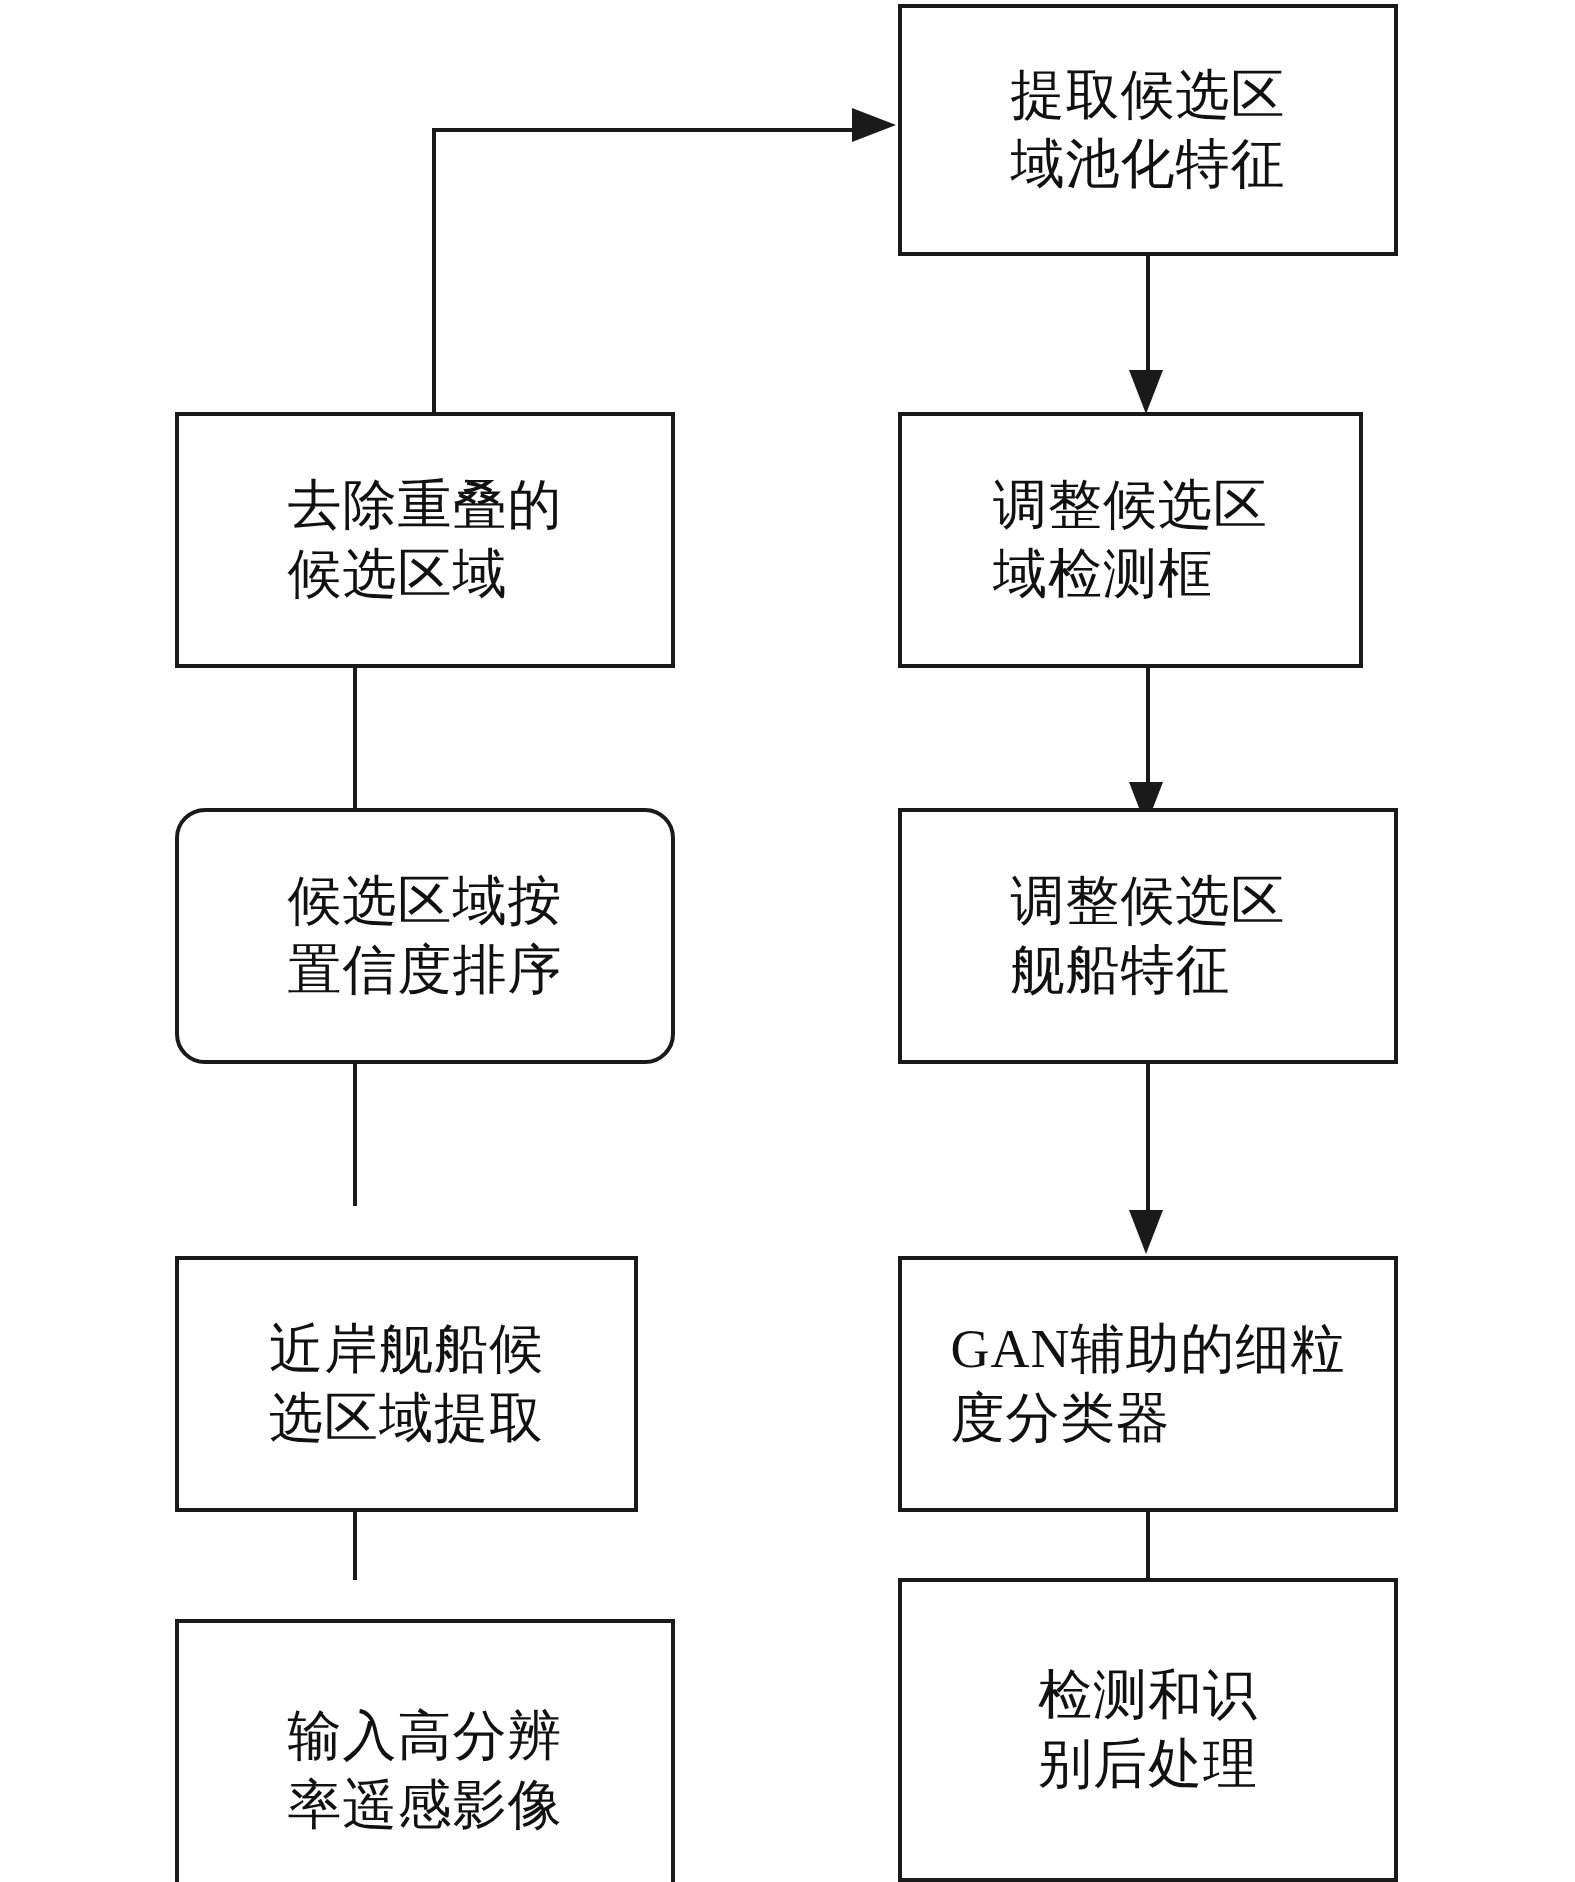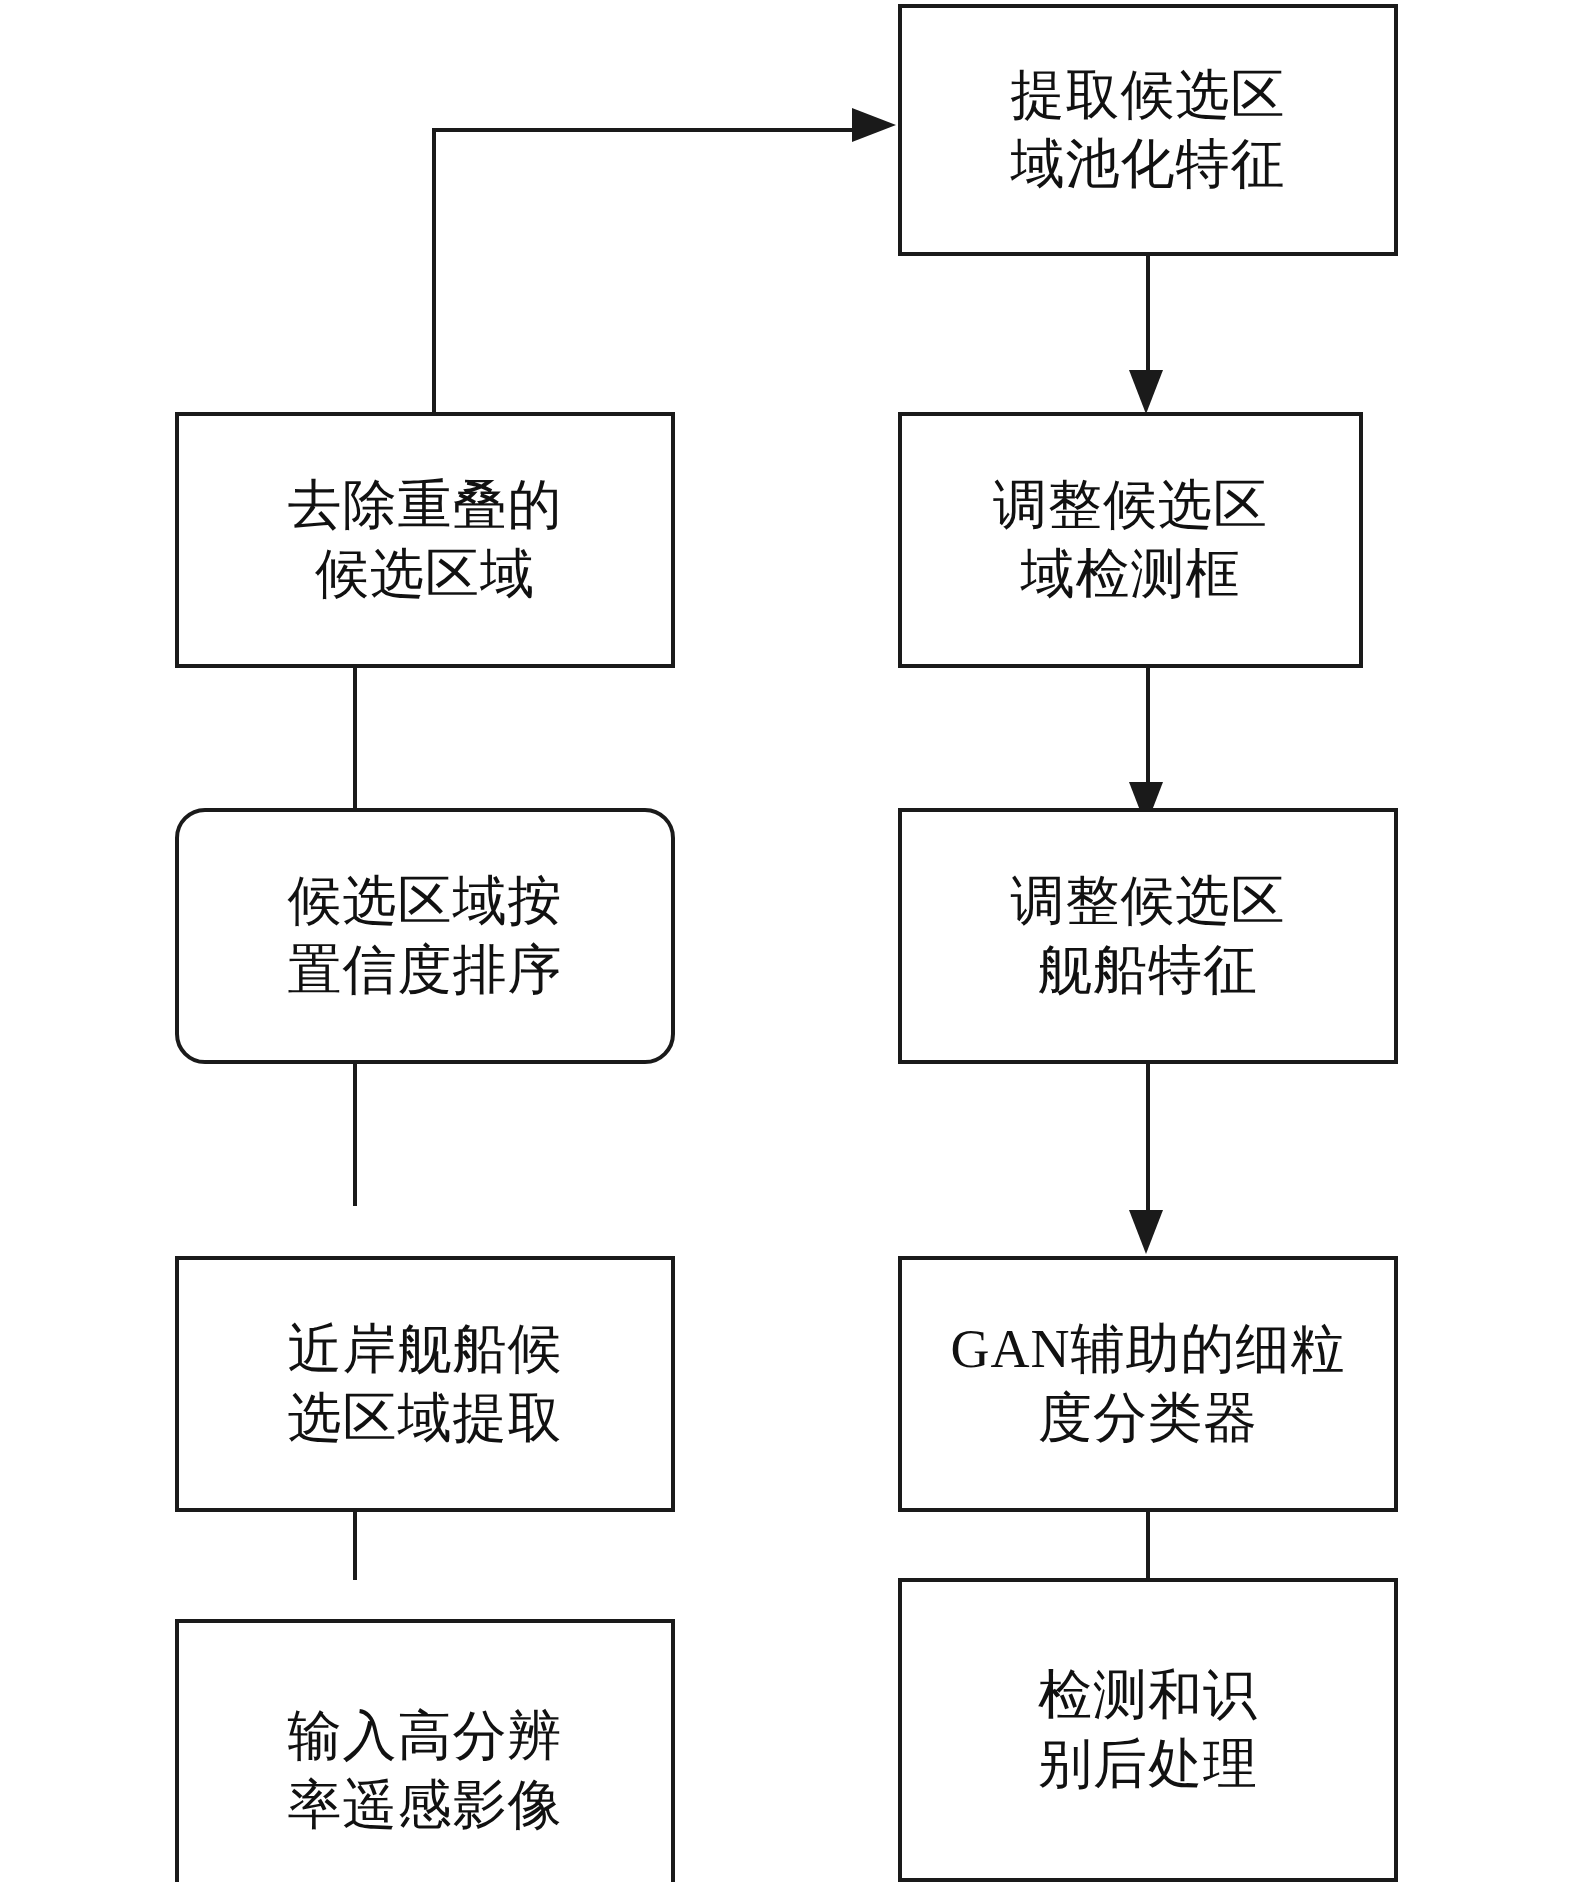--- a/index.html
+++ b/index.html
@@ -25,21 +25,20 @@
     display: flex;
     align-items: center;
     justify-content: center;
     z-index: 3;
   }
   .node-label {
     font-family: "Liberation Serif", "DejaVu Serif", serif;
     font-size: 54px;
     line-height: 1.28;
     color: #111111;
-    text-align: center;
     letter-spacing: 1px;
     white-space: pre-line;
     padding: 0 10px;
   }
   
   .vline {
     position: absolute;
     width: 4px;
     background: #1a1a1a;
     z-index: 1;
@@ -120,21 +119,21 @@
     <div class="node-label">调整候选区
 舰船特征</div>
   </div>
 
   <div class="vline" style="left:353px; top:1000px; height:206px;"></div>
   <div class="arrow-up" style="left:336px; top:956px;"></div>
 
   <div class="vline" style="left:1146px; top:1064px; height:148px;"></div>
   <div class="arrow-down" style="left:1129px; top:1210px;"></div>
 
-  <div class="node" style="left:175px; top:1256px; width:500px; height:256px;">
+  <div class="node" style="left:175px; top:1256px; width:463px; height:256px;">
     <div class="node-label">近岸舰船候
 选区域提取</div>
   </div>
 
   <div class="node" style="left:898px; top:1256px; width:500px; height:256px;">
     <div class="node-label">GAN辅助的细粒
 度分类器</div>
   </div>
 
   <div class="vline" style="left:353px; top:1448px; height:132px;"></div>

